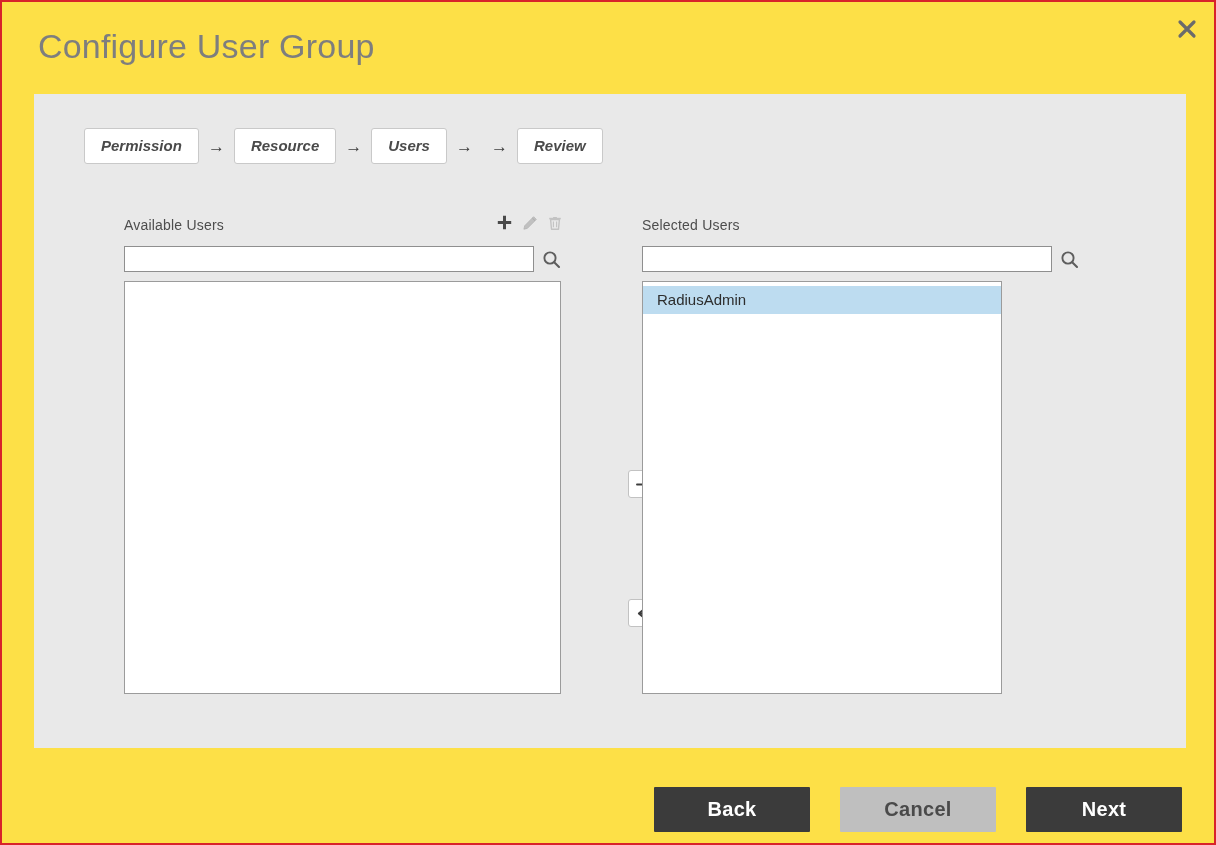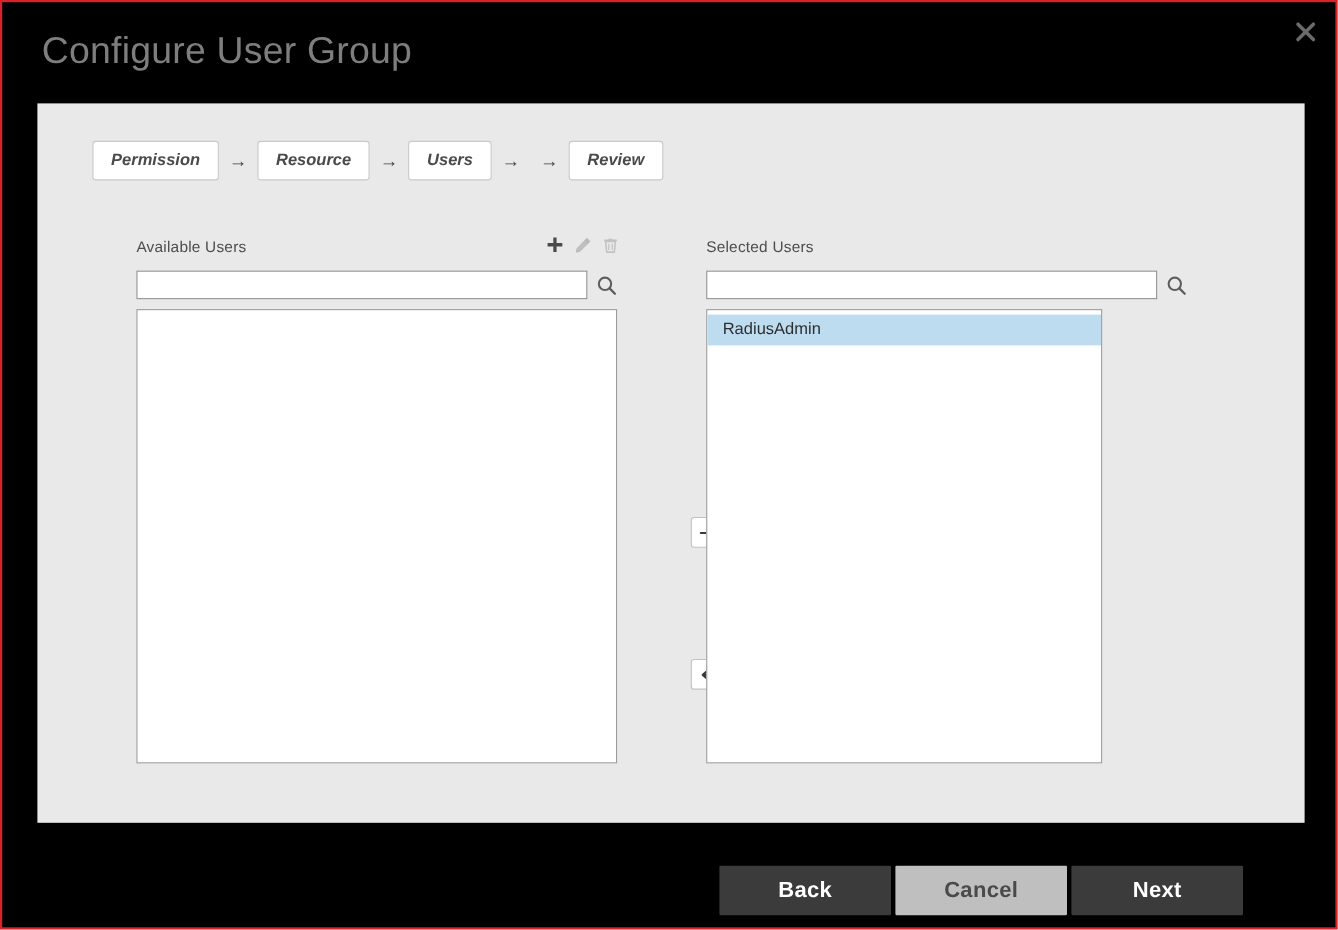--- a/index.html
+++ b/index.html
@@ -11,21 +11,21 @@
     font-family: "Liberation Sans", sans-serif;
     -webkit-font-smoothing: antialiased;
   }
 
   .screen {
     position: relative;
     width: 1216px;
     height: 845px;
     box-sizing: border-box;
     border: 2px solid #d8232a;
-    background: #000000;
+    background: #fde047;
     overflow: hidden;
   }
 
   
   .close-btn {
     position: absolute;
     top: 10px;
     right: 10px;
     width: 34px;
     height: 34px;
@@ -207,21 +207,21 @@
   }
   .xfer-btn.to-right { top: 254px; }
   .xfer-btn.to-left  { top: 383px; }
 
   
   .footer {
     position: absolute;
     left: 652px;
     top: 785px;
     display: flex;
-    gap: 4px;
+    gap: 30px;
   }
   .btn {
     width: 156px;
     height: 45px;
     box-sizing: border-box;
     border: none;
     border-radius: 1px;
     font-family: "Liberation Sans", sans-serif;
     font-size: 20px;
     font-weight: bold;

